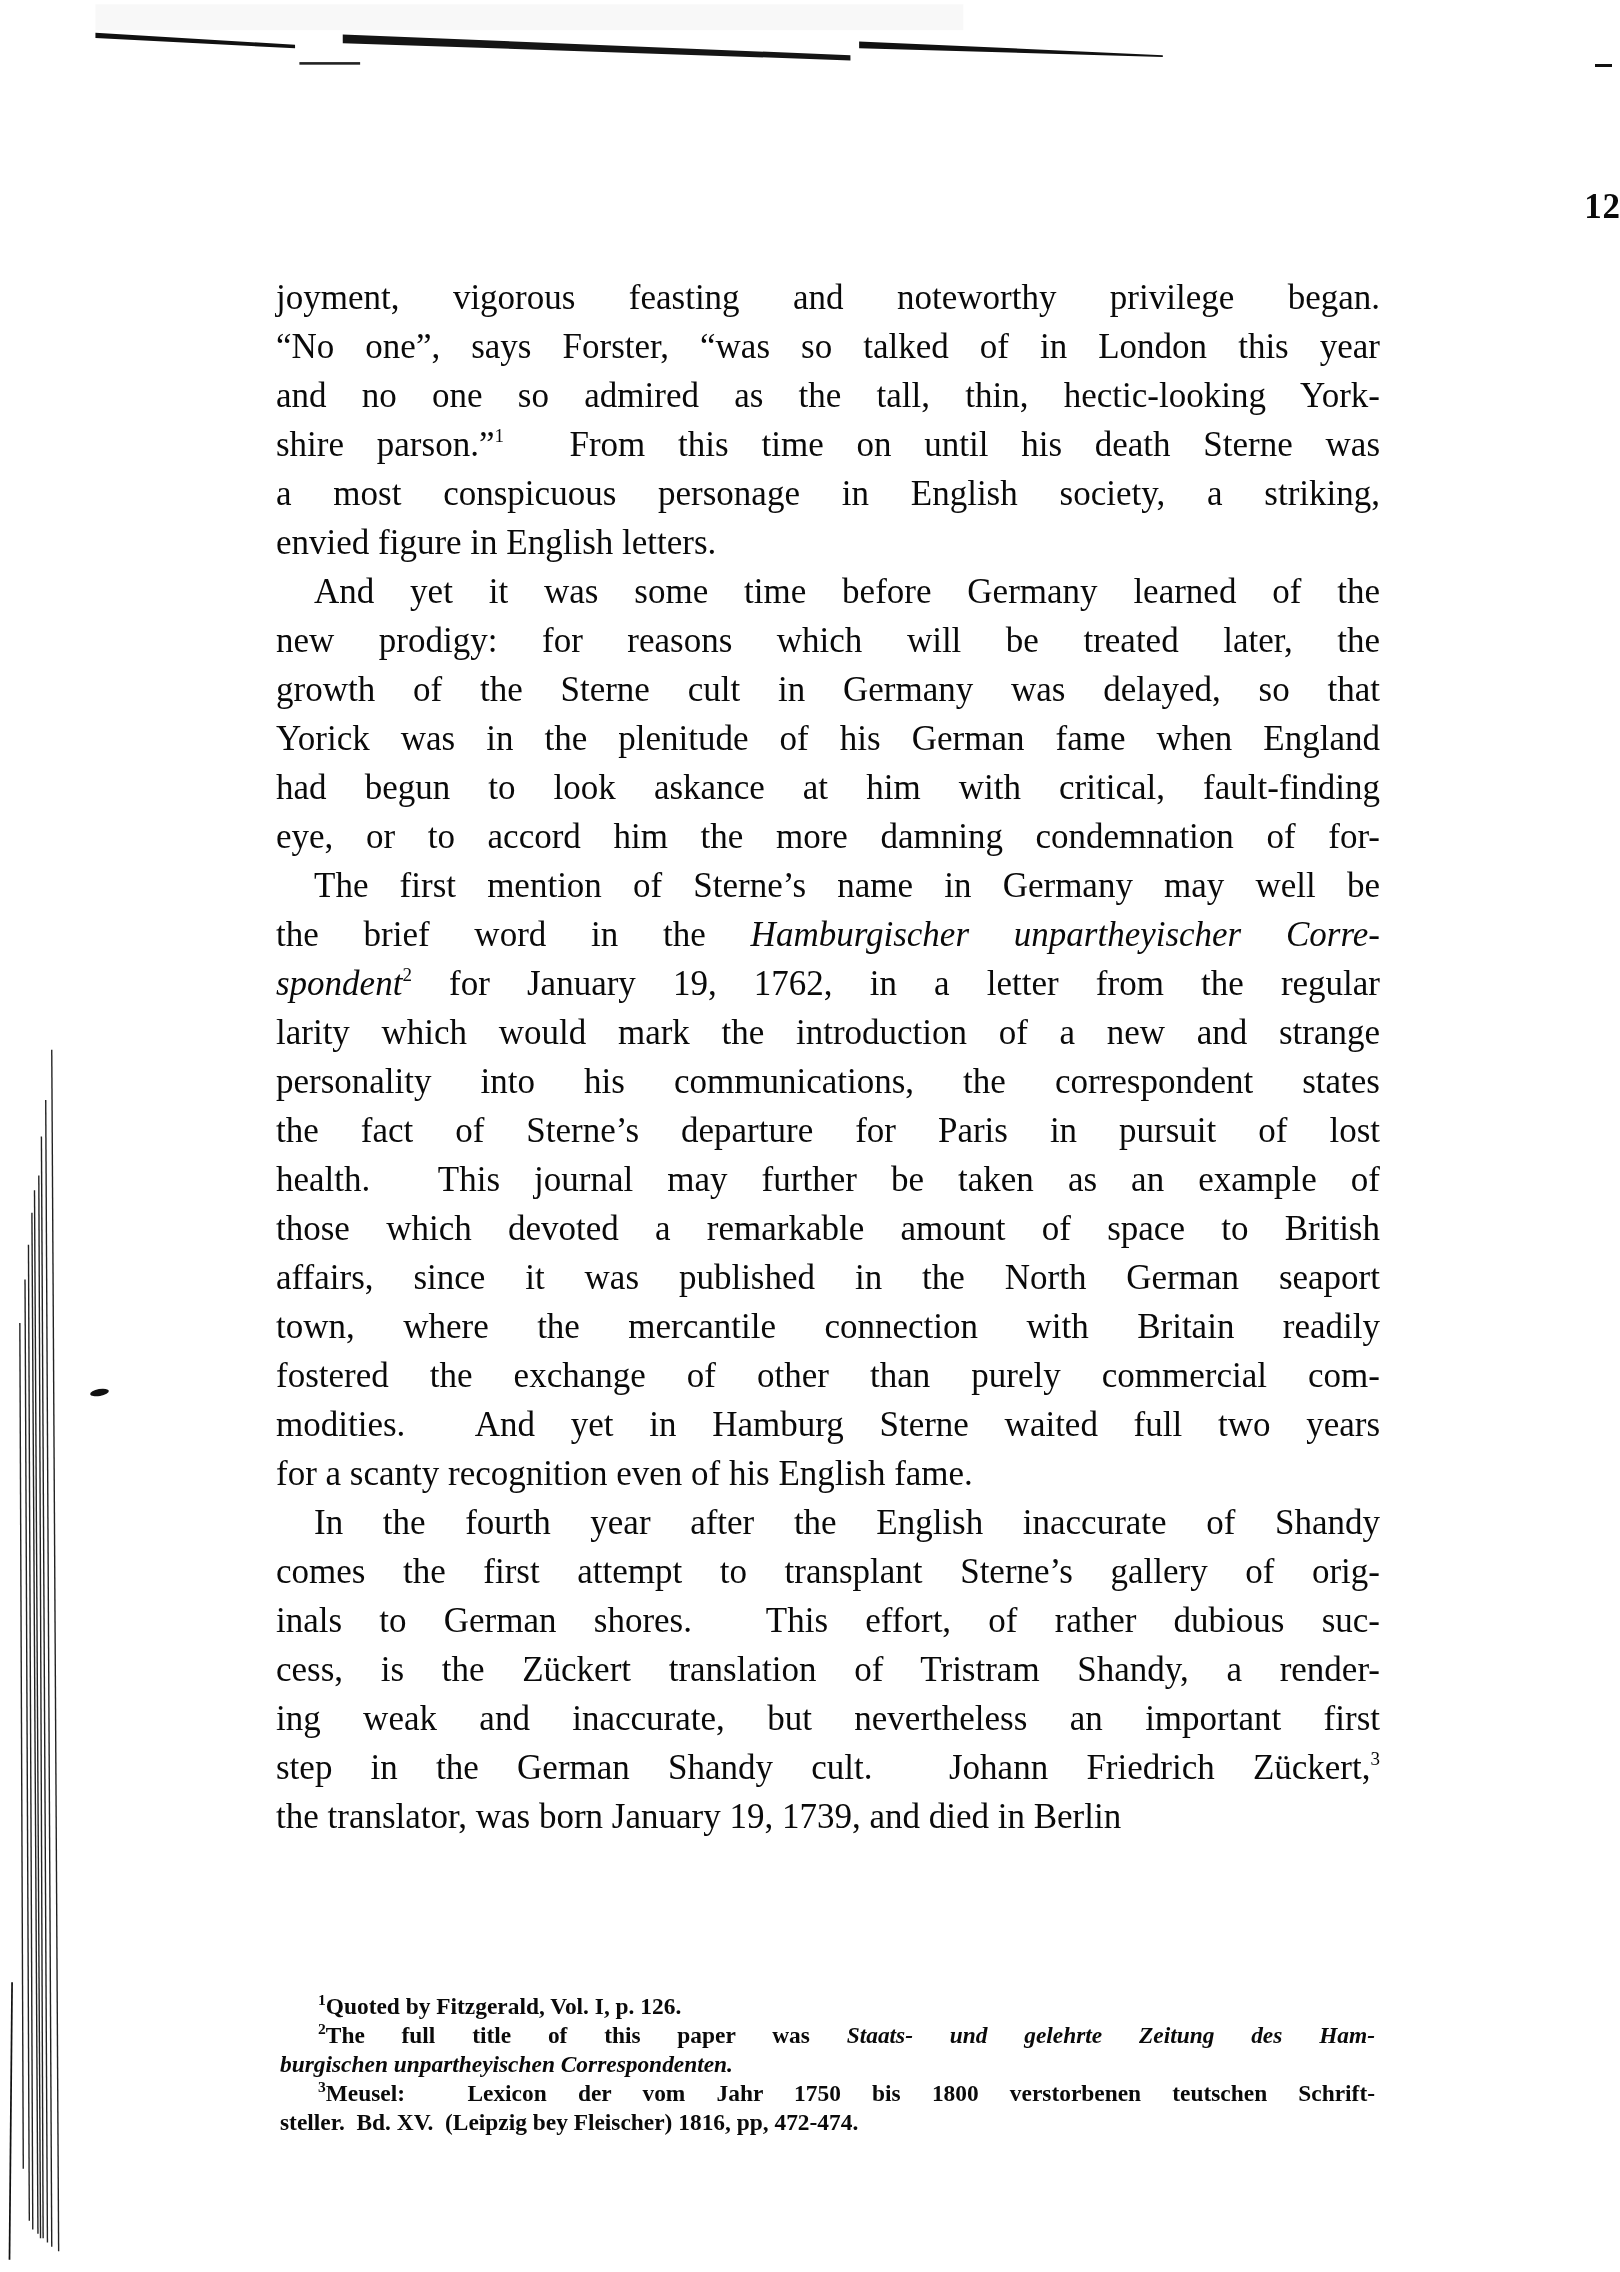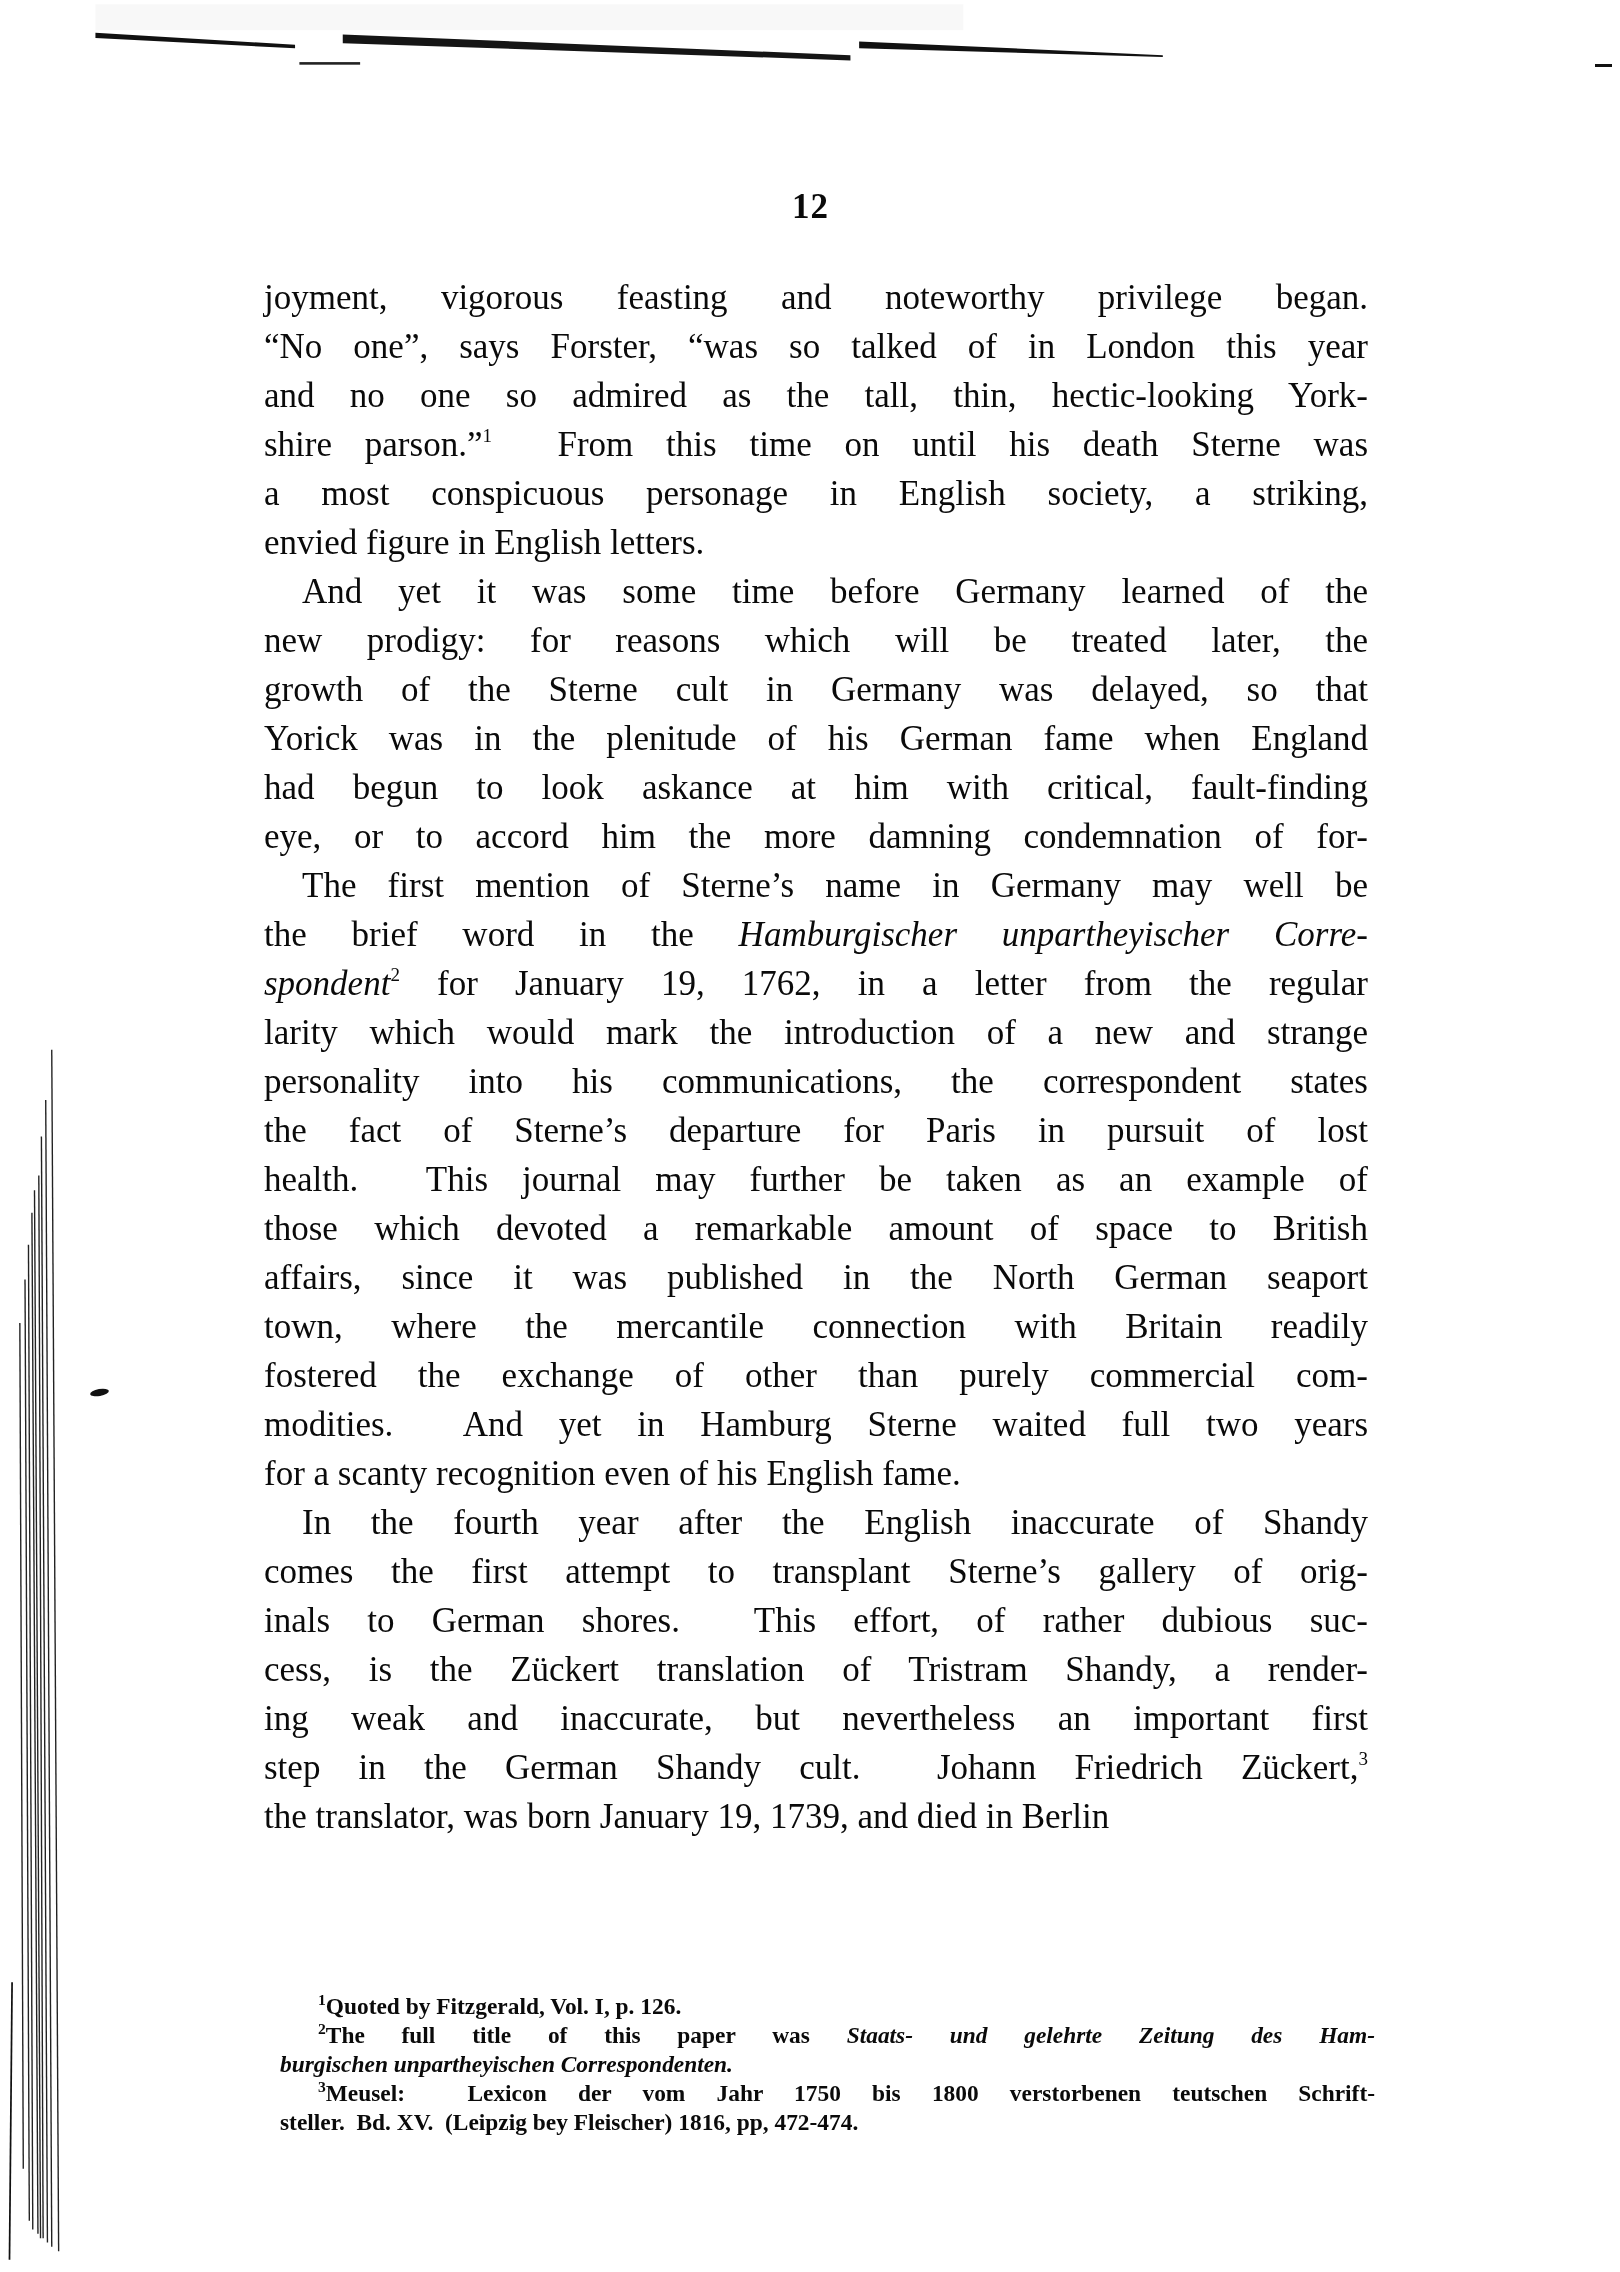--- a/index.html
+++ b/index.html
@@ -1,20 +1,20 @@
 <!DOCTYPE html>
 <html style="font-size:14px"><head>
 <meta charset="utf-8">
 <style>
   html, body { margin: 0; padding: 0; background: #ffffff; }
   body { width: 1621px; height: 2273px; position: relative; overflow: hidden; font-family: "Liberation Serif", "DejaVu Serif", serif; color: #0a0a0a; }
   .scan-band { position: absolute; left: 0; top: 0; width: 1621px; height: 69px; }
   .margin-lines { position: absolute; left: 0; top: 1041px; width: 69px; height: 1231px; }
-  .page-number { position: absolute; left: 0; width: 1621px; top: 187px; text-align: center; font-size: 35px; font-weight: bold; letter-spacing: 0.9px; }
-  .body-text { position: absolute; left: 264px; top: 273px; width: 1104px; font-size: 35px; line-height: 49px; text-align: justify; }
+  .page-number { position: absolute; left: 0; width: 1621px; top: 187px; text-align: right; font-size: 35px; font-weight: bold; letter-spacing: 0.9px; }
+  .body-text { position: absolute; left: 276px; top: 273px; width: 1104px; font-size: 35px; line-height: 49px; text-align: justify; }
   .line { display: block; text-align: justify; text-align-last: justify; white-space: nowrap; }
   .line.last { text-align-last: left; }
   .line.indent { padding-left: 38px; }
   sup.fn { font-size: 19px; vertical-align: 14px; line-height: 0; }
   .footnotes { position: absolute; left: 280px; top: 1992px; width: 1095px; font-size: 23.4px; line-height: 29px; font-weight: bold; }
   .footnotes .line.indent { padding-left: 38px; }
   sup.fnm { font-size: 15.6px; vertical-align: 8.7px; line-height: 0; }
   i { font-style: italic; }
   .dot { position: absolute; background: #111; border-radius: 50%; }
   .right-dash { position: absolute; left: 1595px; top: 64px; width: 17.4px; height: 2.6px; background: #111; }

